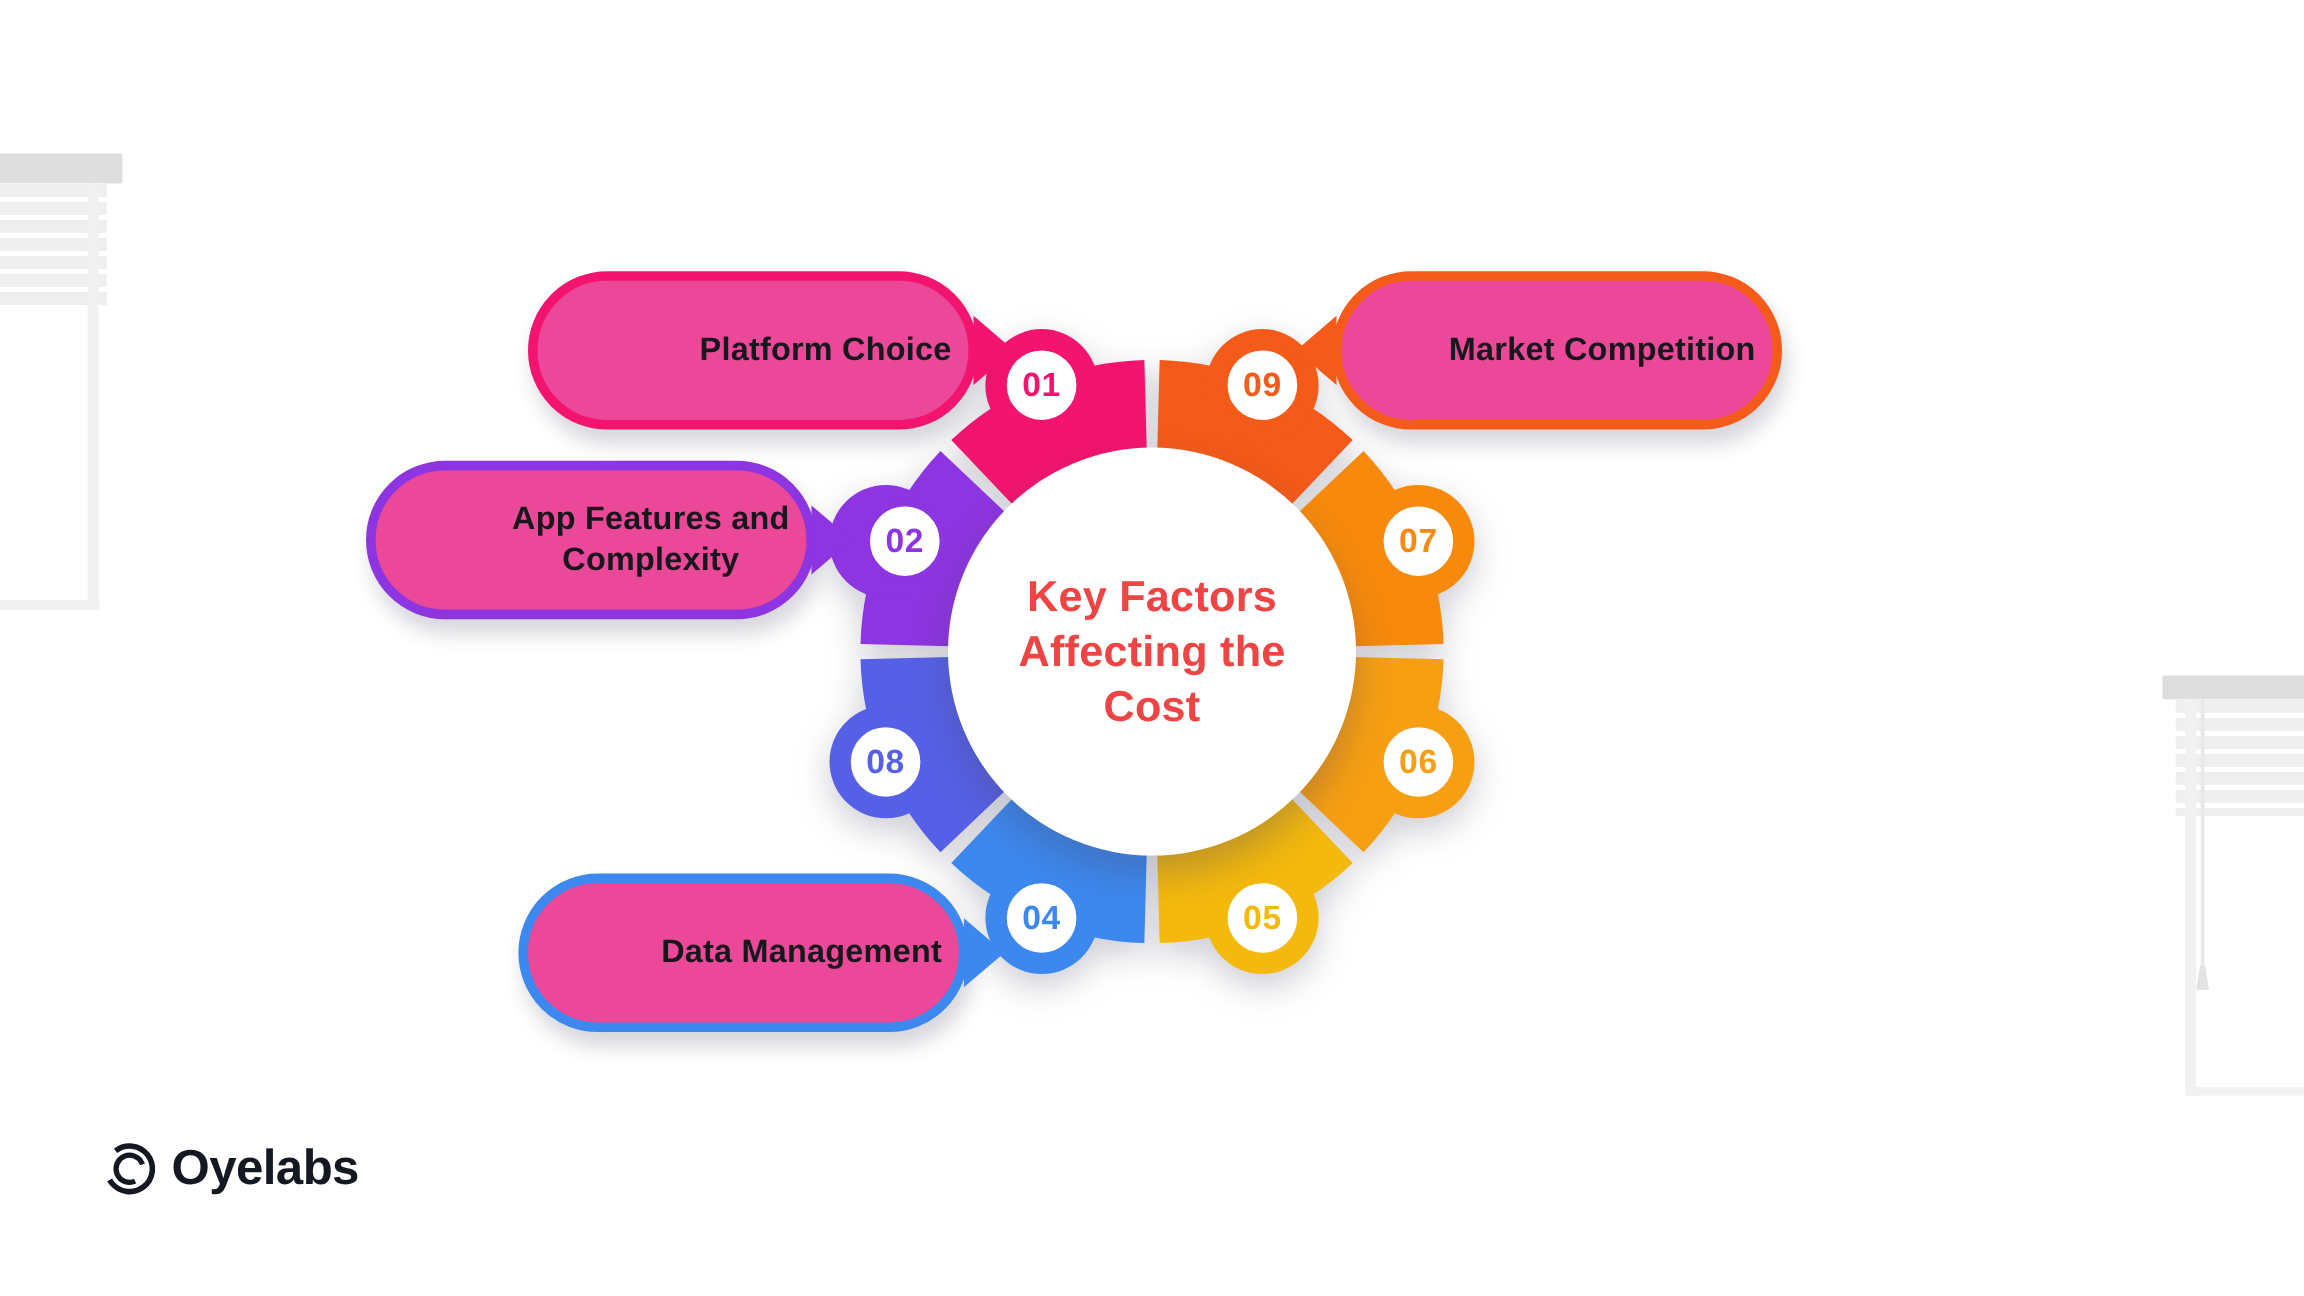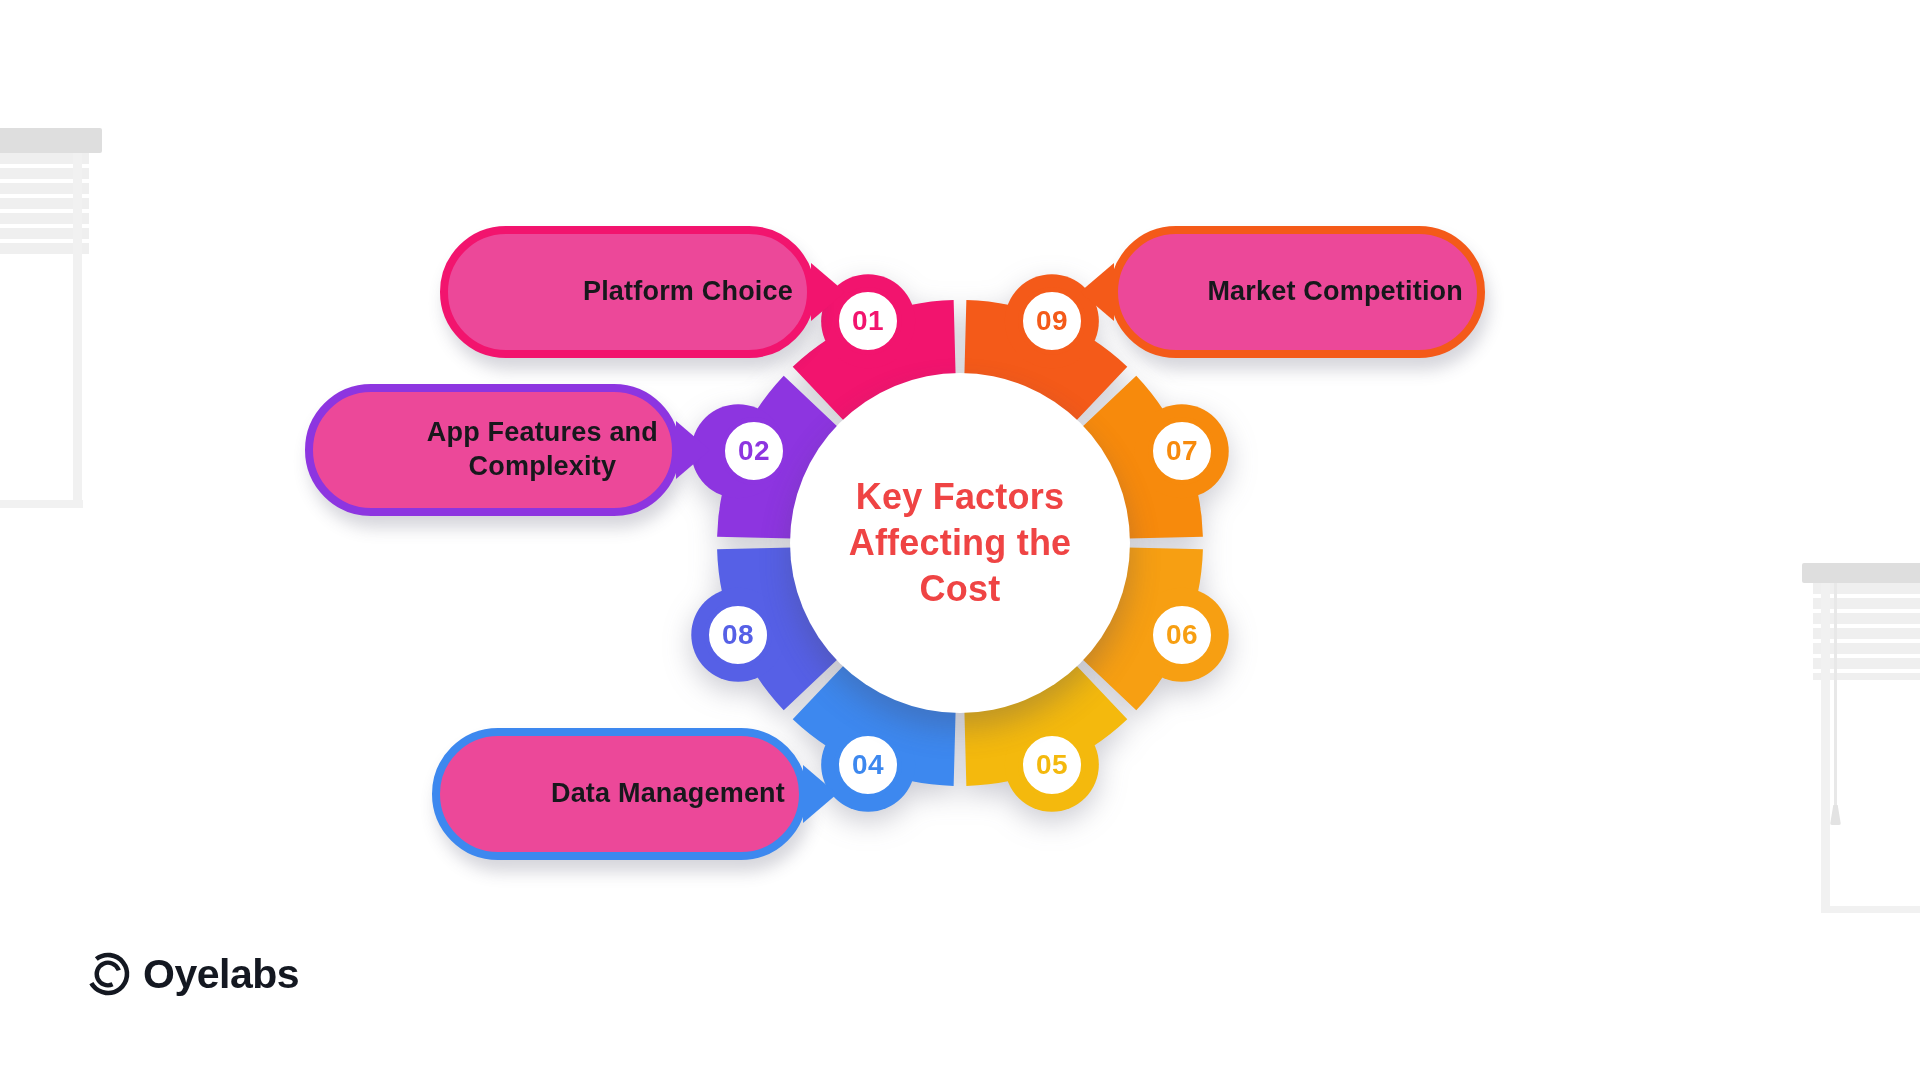--- a/index.html
+++ b/index.html
@@ -66,21 +66,21 @@
   .pill::after {
     content: ""; position: absolute; top: 50%; transform: translateY(-50%);
     width: 34px; height: 58px; background: var(--c, #333);
   }
   .pill.side-left::after  { right: -38px; clip-path: polygon(0 0, 100% 50%, 0 100%); }
   .pill.side-right::after { left:  -38px; clip-path: polygon(100% 0, 0 50%, 100% 100%); }
 
   
   .logo {
     position: absolute; left: 84px; top: 950px;
-    display: flex; align-items: center; gap: 11px;
+    display: flex; align-items: flex-start; gap: 11px;
   }
   .logo-text {
     font-size: 41px; font-weight: 700; color: #141821; letter-spacing: -0.5px;
   }
 </style>
 </head>
 <body>
 
 <div class="canvas">
 

